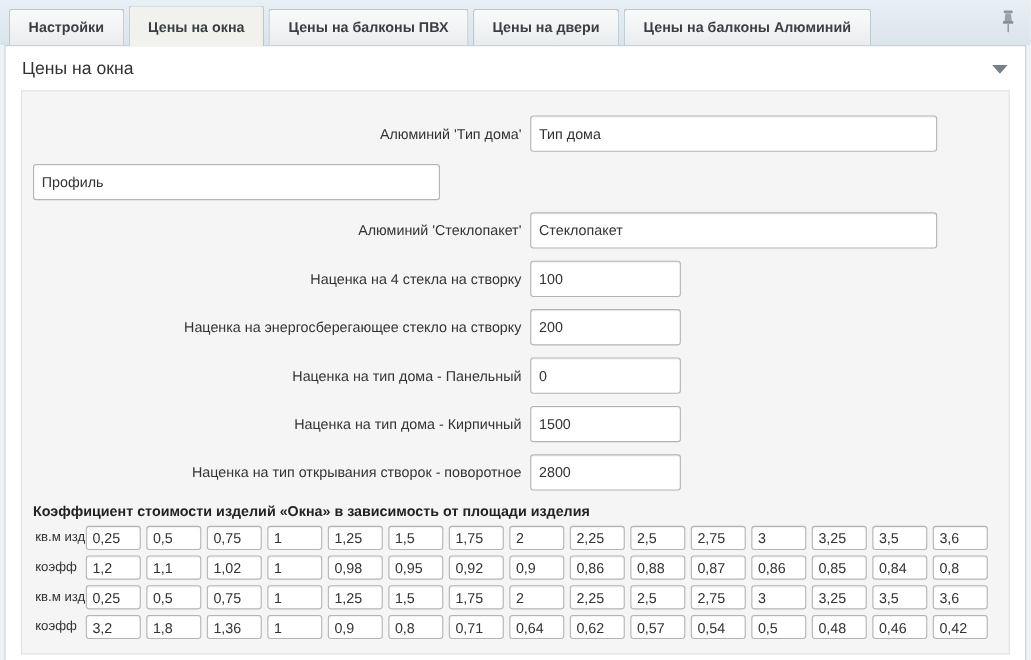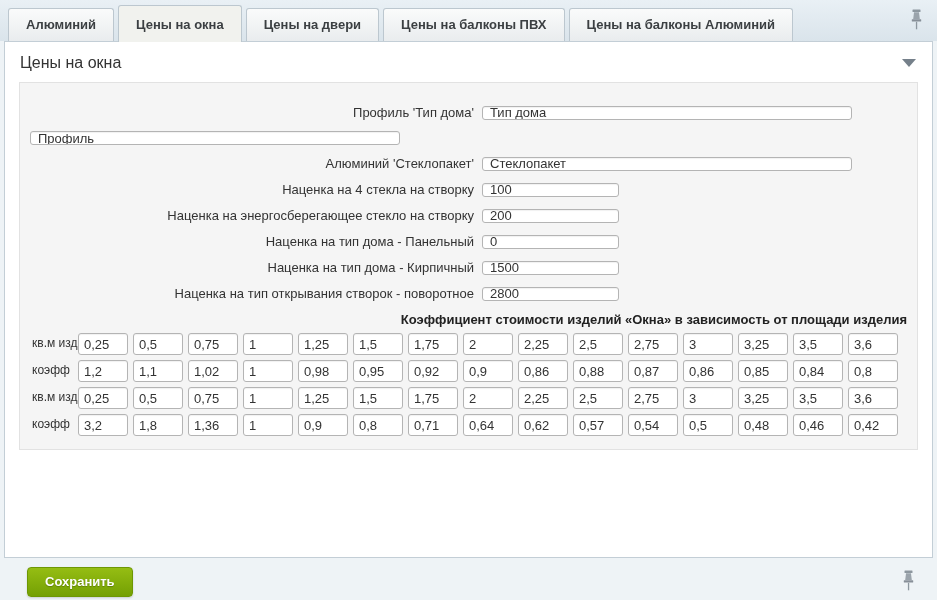--- a/index.html
+++ b/index.html
@@ -78,35 +78,35 @@
   }
   
   .frow { display: flex; align-items: center; margin-bottom: 11px; }
   .frow label {
     width: 452px;
     text-align: right;
     padding-right: 8px;
     color: #333;
   }
   .inp {
-    height: 14px;
+    height: 33px;
     border: 1px solid #b4b4b4;
     border-radius: 3px;
     padding: 1px 7px;
     font-family: "Liberation Sans", sans-serif;
     font-size: 13px;
     color: #333;
     background: #fff;
     box-shadow: inset 0 1px 1px rgba(0,0,0,0.06);
   }
   .inp.wide { width: 370px; }
   .inp.narrow { width: 137px; }
   
   .tbl-title {
-    text-align: right;
+    text-align: left;
     font-weight: bold;
     font-size: 13px;
     margin: 4px 0 6px;
     color: #222;
   }
   .trow { display: flex; align-items: center; margin-bottom: 5px; }
   .rlabel {
     width: 48px;
     flex: 0 0 48px;
     font-size: 12px;
@@ -146,45 +146,45 @@
     text-shadow: 0 1px 1px rgba(0,0,0,0.25);
     cursor: pointer;
     box-shadow: 0 1px 2px rgba(0,0,0,0.15);
   }
   .pin-bottom { cursor: pointer; }
 </style>
 </head>
 <body>
 
 <div class="tabbar">
-  <div class="tab">Алюминий</div>
+  <div class="tab">Настройки</div>
   <div class="tab active">Цены на окна</div>
+  <div class="tab">Цены на балконы ПВХ</div>
   <div class="tab">Цены на двери</div>
-  <div class="tab">Цены на балконы ПВХ</div>
   <div class="tab">Цены на балконы Алюминий</div>
   <span class="pin-top">
     <svg width="13" height="21" viewBox="0 0 13 21">
       <rect x="2.5" y="0.5" width="8" height="2.6" rx="0.5" fill="#8d979f"></rect>
       <polygon points="4,3.3 9,3.3 9.8,10 3.2,10" fill="#9aa3ab"></polygon>
       <rect x="1.8" y="10.2" width="9.4" height="2.4" rx="0.6" fill="#878f98"></rect>
       <rect x="5.9" y="12.8" width="1.3" height="7.5" fill="#8d979f"></rect>
     </svg>
   </span>
 </div>
 
 <div class="content">
   <div class="title-row">
     <span class="page-title">Цены на окна</span>
     <span class="collapse-tri"></span>
   </div>
 
   <div class="panel">
 
     <div class="frow">
-      <label>Профиль 'Тип дома'</label>
+      <label>Алюминий 'Тип дома'</label>
       <input type="text" class="inp wide" value="Тип дома" style="">
     </div>
     <div class="frow">
       <input type="text" class="inp wide" value="Профиль" style="">
     </div>
     <div class="frow">
       <label>Алюминий 'Стеклопакет'</label>
       <input type="text" class="inp wide" value="Стеклопакет" style="">
     </div>
     <div class="frow">

